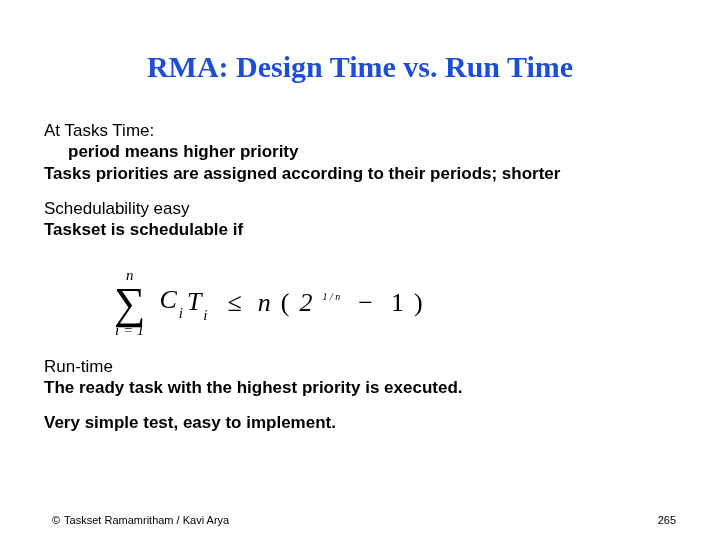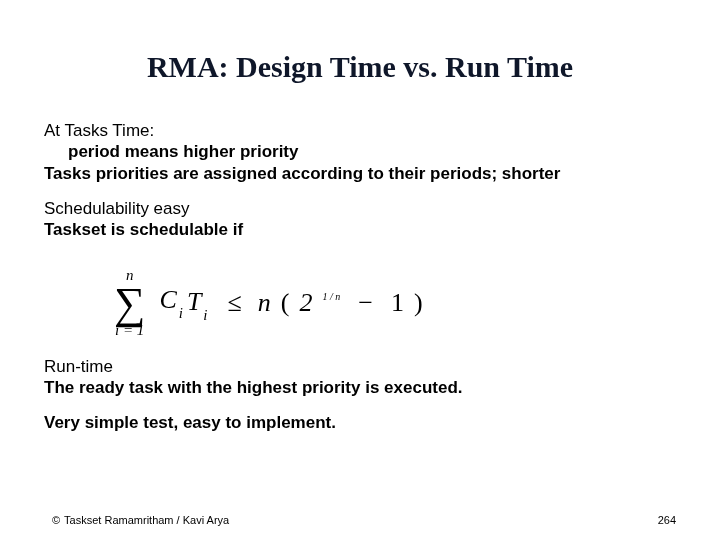--- a/index.html
+++ b/index.html
@@ -6,21 +6,21 @@
   html, body { width: 720px; height: 540px; background: #fff; font-family: Arial, Helvetica, sans-serif; color: #000; }
   .slide {
     position: relative;
     width: 720px;
     height: 540px;
     padding: 50px 44px 0 44px;
   }
   .title {
     font-family: "Comic Sans MS", "Comic Sans", cursive;
     font-size: 30px;
-    color: #0f172a;
+    color: #1d4ed8;
     text-align: center;
     margin-bottom: 36px;
   }
   .body-text {
     font-size: 17px;
     line-height: 1.25;
   }
   .para { margin-bottom: 14px; }
   .indent-line { padding-left: 24px; }
   .bold { font-weight: bold; }
@@ -109,16 +109,16 @@
 
     <div class="para bold">Very simple test, easy to implement.</div>
 
   </div>
 
   <div class="footer">
     <span class="copyright">
       <span>©</span>
       <span>Taskset Ramamritham / Kavi Arya</span>
     </span>
-    <span>264</span>
+    <span>265</span>
   </div>
 
 </div>
 
 </body></html>

